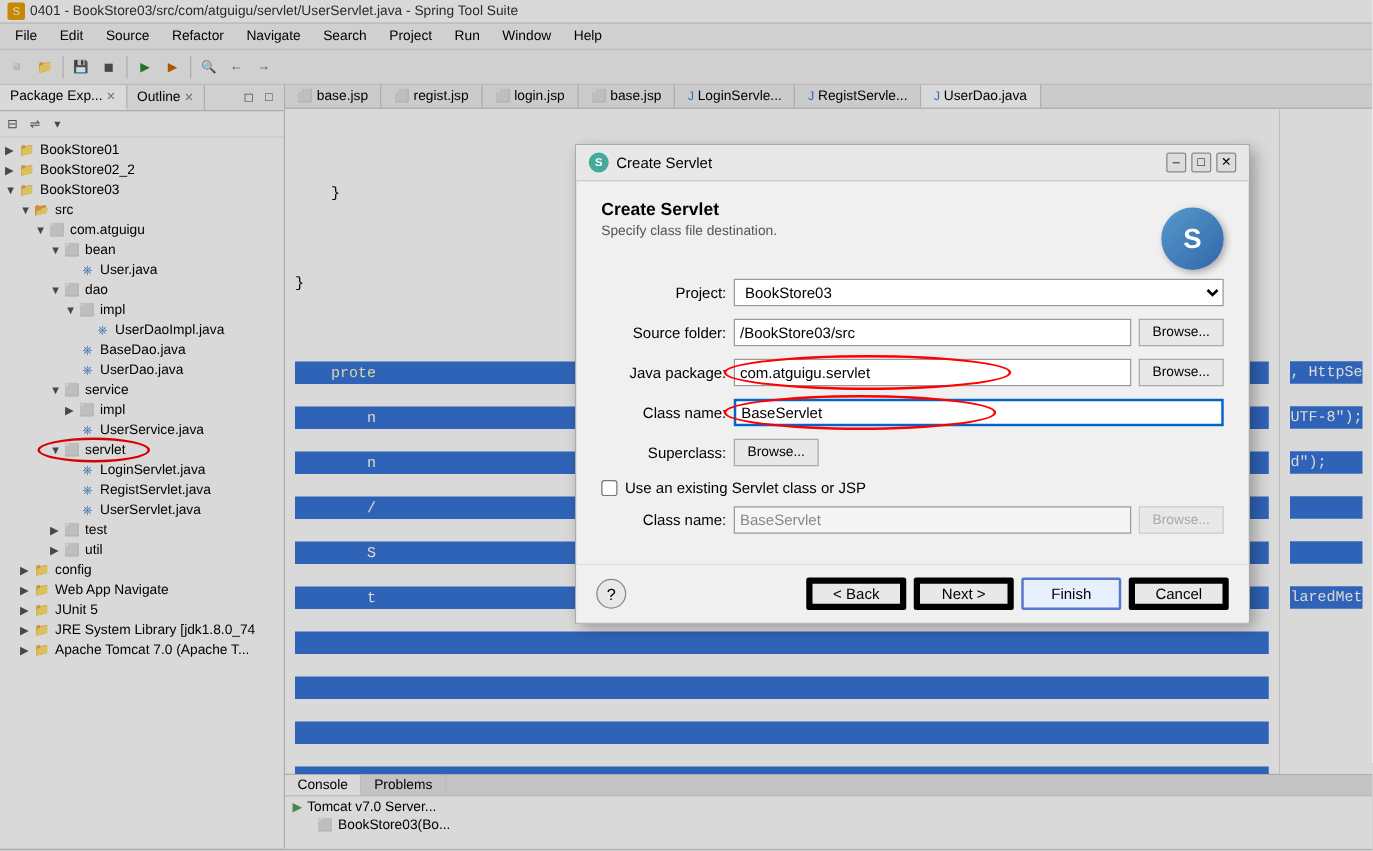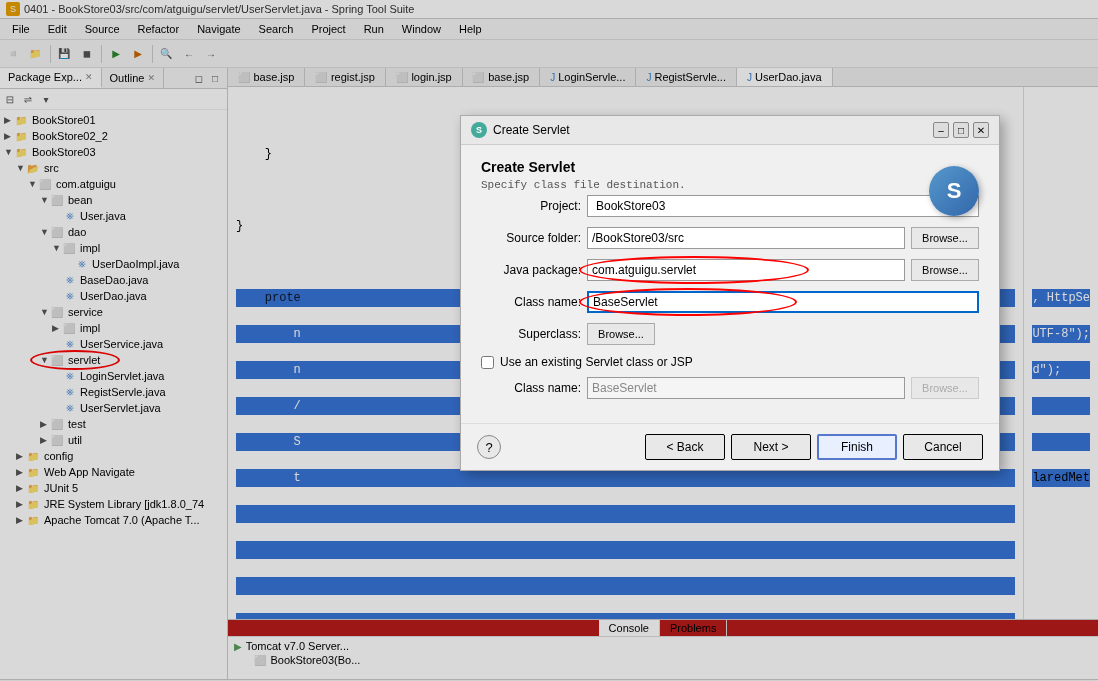--- a/index.html
+++ b/index.html
@@ -174,23 +174,22 @@
     .bottom-panel {
       height: 60px;
       border-top: 1px solid #ccc;
       background: #fff;
       display: flex;
       flex-direction: column;
     }
     .bottom-tabs {
       display: flex;
       border-bottom: 1px solid #ddd;
-      background: #b91c1c;
-      font-size: 11px;
-      justify-content: center;
+      background: #e5e5e5;
+      font-size: 11px;
     }
     .bottom-tab {
       padding: 2px 10px;
       cursor: pointer;
       border-right: 1px solid #ddd;
     }
     .bottom-tab.active { background: #fff; }
     .bottom-content {
       flex: 1;
       padding: 2px 6px;
@@ -246,21 +245,21 @@
       justify-content: space-between;
       font-size: 12px;
     }
     .dialog-title-left { display: flex; align-items: center; gap: 6px; }
     .dialog-title-icon { width: 16px; height: 16px; border-radius: 50%; background: #4a9; display: flex; align-items: center; justify-content: center; color: white; font-size: 9px; font-weight: bold; }
     .dialog-title-btns { display: flex; gap: 4px; }
     .dialog-title-btn { width: 16px; height: 16px; border: 1px solid #888; background: #ddd; cursor: pointer; display: flex; align-items: center; justify-content: center; font-size: 10px; border-radius: 2px; }
 
     .dialog-body { padding: 14px 20px; }
     .dialog-heading { font-size: 14px; font-weight: bold; margin-bottom: 4px; }
-    .dialog-subtext { font-size: 11px; color: #555; margin-bottom: 4px; font-family: Liberation Mono, monospace; }
+    .dialog-subtext { font-size: 11px; color: #555; margin-bottom: 32px; }
     .dialog-logo { position: absolute; right: 20px; top: 50px; width: 50px; height: 50px; border-radius: 50%; background: linear-gradient(135deg, #5599cc, #3366aa); display: flex; align-items: center; justify-content: center; color: white; font-size: 22px; font-weight: bold; box-shadow: 2px 2px 6px rgba(0,0,0,0.3); }
 
     .form-row { display: flex; align-items: center; margin-bottom: 10px; gap: 6px; }
     .form-label { width: 100px; text-align: right; font-size: 12px; flex-shrink: 0; }
     .form-input {
       flex: 1;
       height: 22px;
       border: 1px solid #999;
       background: white;
       padding: 0 4px;
@@ -289,21 +288,21 @@
       display: flex;
       justify-content: flex-end;
       gap: 6px;
       border-top: 1px solid #ddd;
       background: #f0f0f0;
       align-items: center;
     }
     .footer-btn {
       width: 80px;
       height: 26px;
-      border: 1px solid #000000;
+      border: 5px solid #000000;
       background: #e8e8e8;
       font-size: 12px;
       cursor: pointer;
       border-radius: 2px;
     }
     .footer-btn.primary { background: #e8f0ff; border-color: #5577cc; border-width: 2px; }
     .footer-btn-help {
       width: 24px; height: 24px;
       border-radius: 50%;
       border: 1px solid #888;
@@ -500,21 +499,21 @@
           <span class="tree-indent" style="width:52px;"></span>
           <span class="tree-arrow" style="visibility:hidden;">▶</span>
           <span class="tree-icon" style="color:#3a7fcf;">⎈</span>
           <span class="tree-label">LoginServlet.java</span>
         </div>
 
         <div class="tree-item">
           <span class="tree-indent" style="width:52px;"></span>
           <span class="tree-arrow" style="visibility:hidden;">▶</span>
           <span class="tree-icon" style="color:#3a7fcf;">⎈</span>
-          <span class="tree-label">RegistServle.java</span>
+          <span class="tree-label">RegistServlet.java</span>
         </div>
 
         <div class="tree-item">
           <span class="tree-indent" style="width:52px;"></span>
           <span class="tree-arrow" style="visibility:hidden;">▶</span>
           <span class="tree-icon" style="color:#3a7fcf;">⎈</span>
           <span class="tree-label">UserServlet.java</span>
         </div>
 
         <div class="tree-item">
@@ -601,21 +600,21 @@
         </div>
       </div>
 
       <div class="code-container">
         <div class="code-content">
 <span style="display:block; line-height:1.5;"> </span>
 <span style="display:block; line-height:1.5;">    }</span>
 <span style="display:block; line-height:1.5;"> </span>
 <span style="display:block; line-height:1.5;">}</span>
 <span style="display:block; line-height:1.5;"> </span>
-<span style="display:block; background:#3875d7; color:white; line-height:1.5;">    <span style="color:#0f172a;">prote</span></span>
+<span style="display:block; background:#3875d7; color:white; line-height:1.5;">    <span style="color:#fef9c3;">prote</span></span>
 <span style="display:block; background:#3875d7; color:white; line-height:1.5;">        n</span>
 <span style="display:block; background:#3875d7; color:white; line-height:1.5;">        n</span>
 <span style="display:block; background:#3875d7; color:white; line-height:1.5;">        /</span>
 <span style="display:block; background:#3875d7; color:white; line-height:1.5;">        S</span>
 <span style="display:block; background:#3875d7; color:white; line-height:1.5;">        t</span>
 <span style="display:block; background:#3875d7; color:white; line-height:1.5;"> </span>
 <span style="display:block; background:#3875d7; color:white; line-height:1.5;">        </span>
 <span style="display:block; background:#3875d7; color:white; line-height:1.5;">        </span>
 <span style="display:block; background:#3875d7; color:white; line-height:1.5;"> </span>
 
@@ -626,21 +625,21 @@
 <span style="display:block; color:#000;">     </span>
 <span style="display:block; color:#000;">     </span>
 <span style="display:block; color:#000;">     </span>
 <span style="display:block; color:#000;">     </span>
 <span style="display:block; color:#000;">     </span>
 <span style="display:block; background:#3875d7; color:white;">, HttpSe</span>
 <span style="display:block; background:#3875d7; color:white;">UTF-8");</span>
 <span style="display:block; background:#3875d7; color:white;">d");</span>
 <span style="display:block; background:#3875d7; color:white;">     </span>
 <span style="display:block; background:#3875d7; color:white;">     </span>
-<span style="display:block; background:#3875d7; color:#000000;">laredMet</span>
+<span style="display:block; background:#3875d7; color:#ffffff;">laredMet</span>
         </div>
       </div>
 
       <div class="bottom-panel">
         <div class="bottom-tabs">
           <div class="bottom-tab active">
             <span>Console</span>
           </div>
           <div class="bottom-tab">
             <span>Problems</span>

